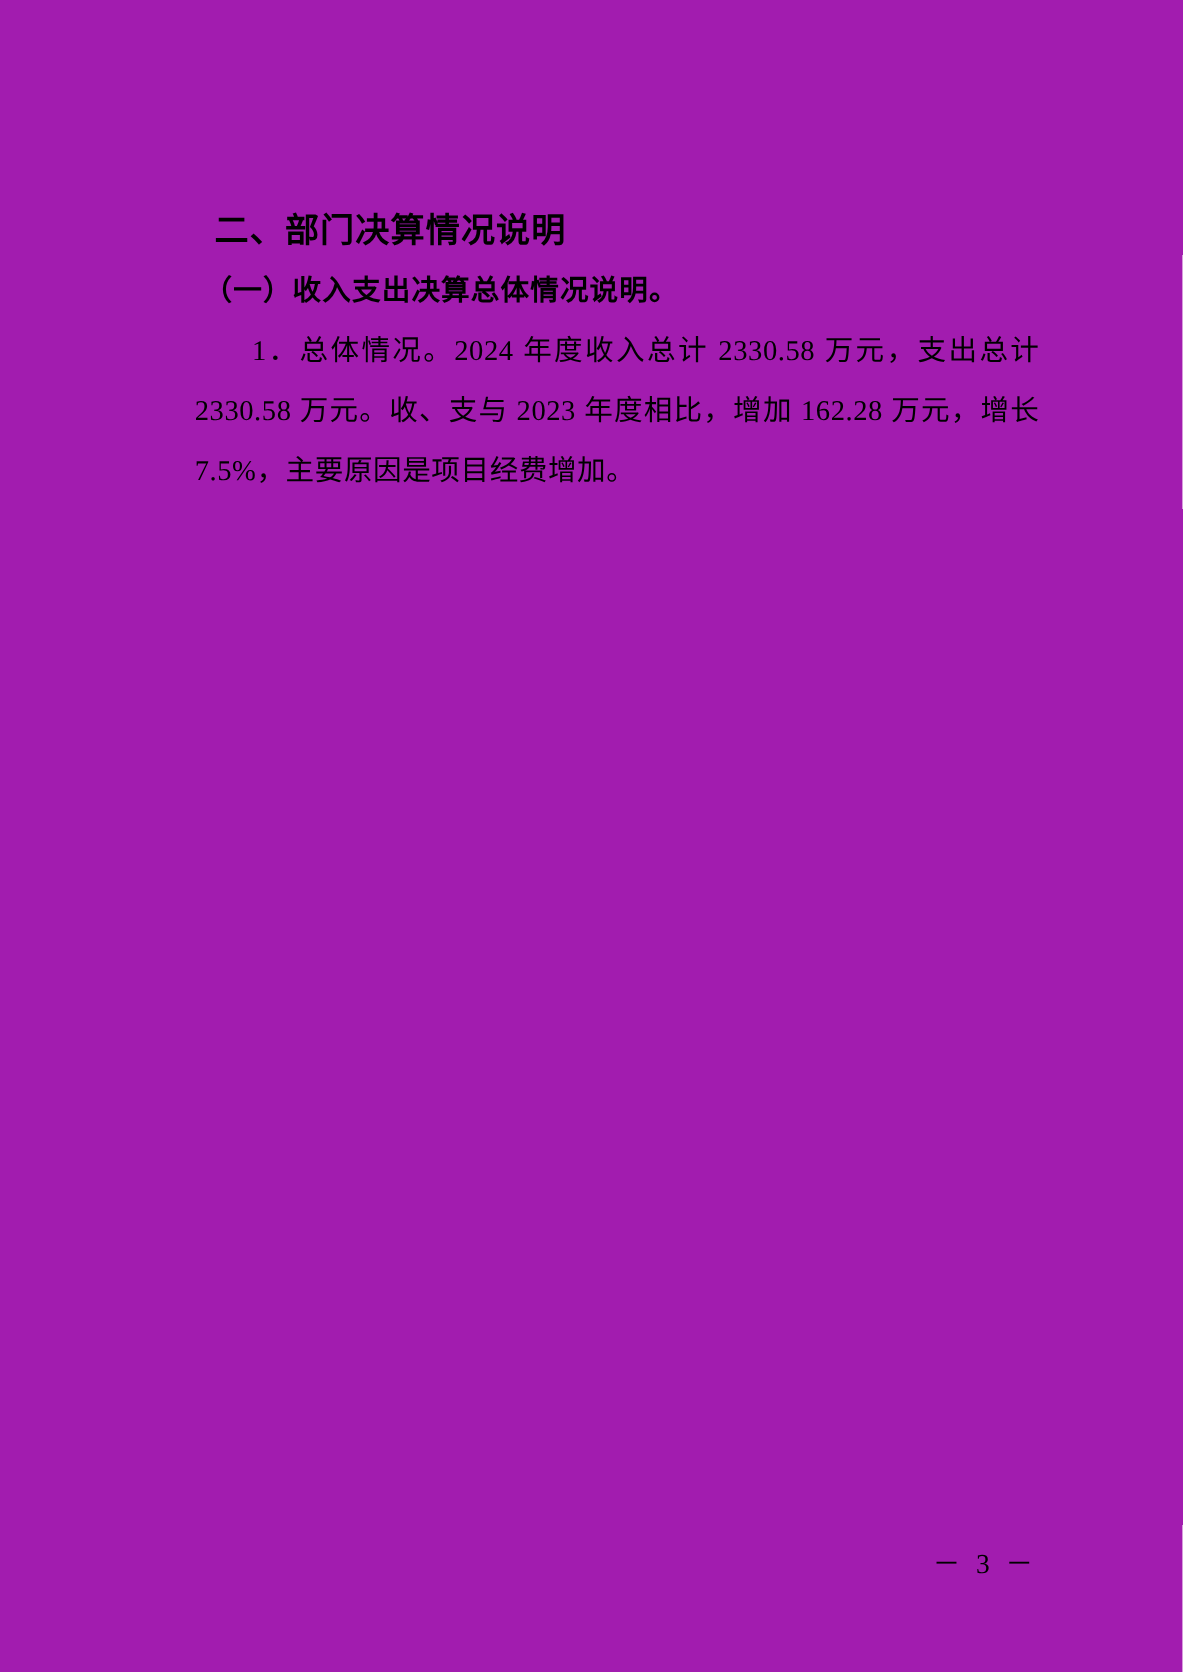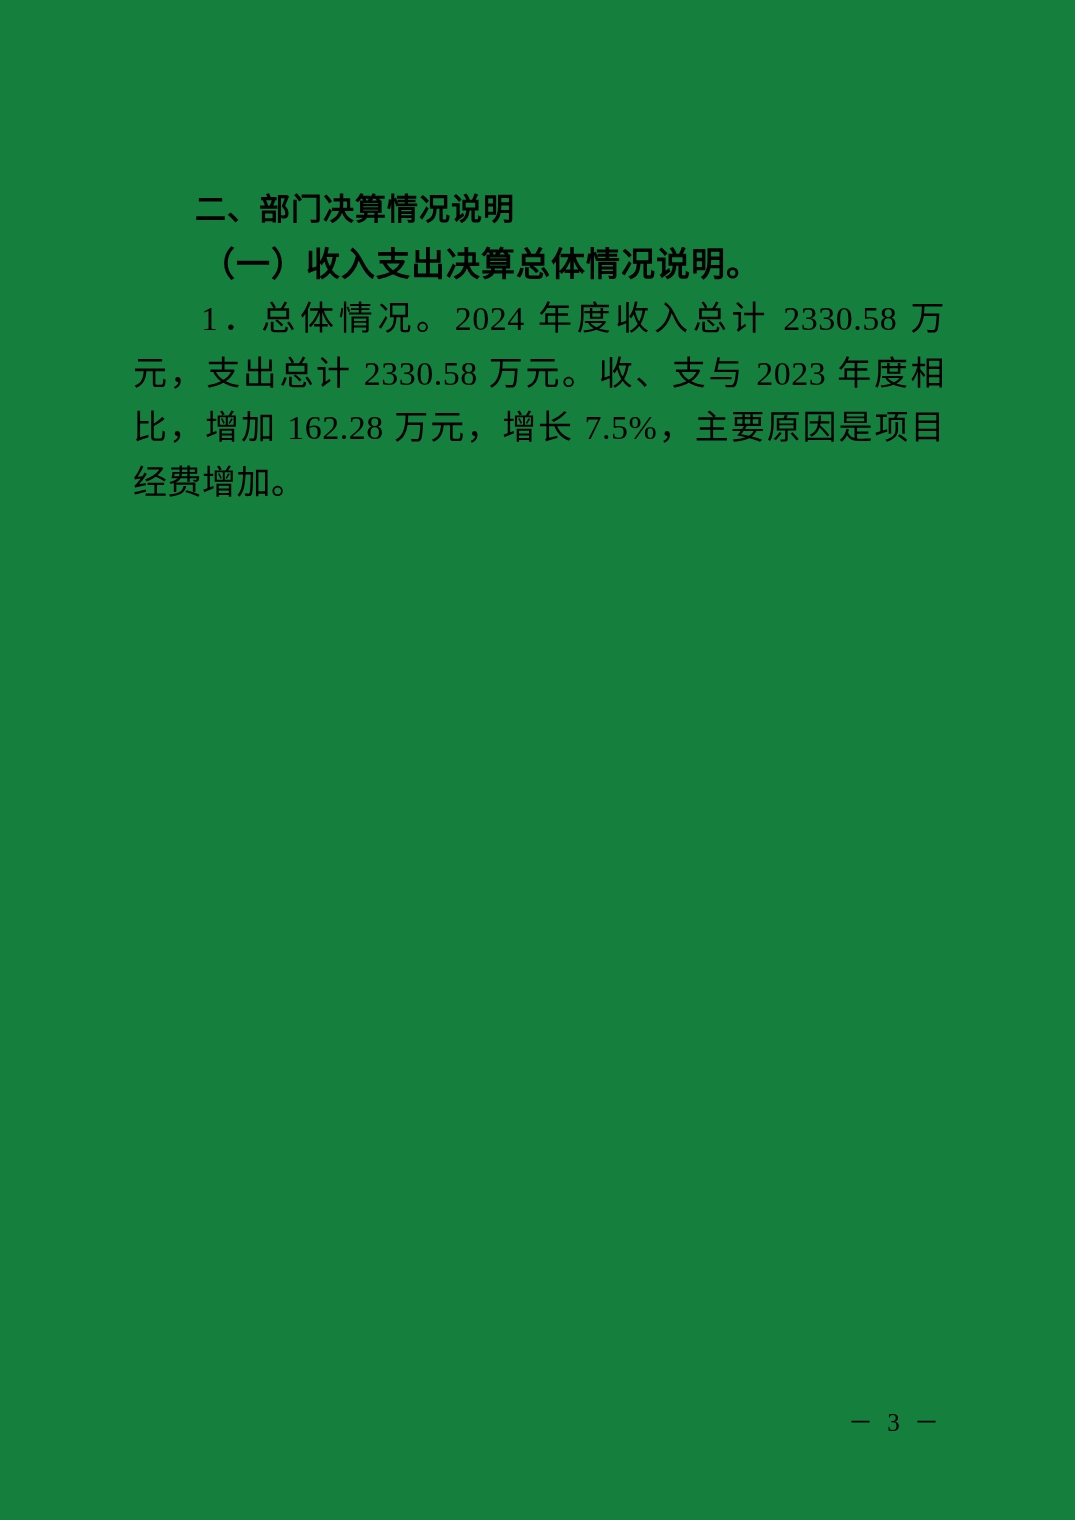--- a/index.html
+++ b/index.html
@@ -4,33 +4,33 @@
 <style>
   html, body {
     margin: 0;
     padding: 0;
     background: #ffffff;
   }
   .page {
     position: relative;
     width: 1075px;
     height: 1520px;
-    background: #15803d;
+    background: #a21caf;
     color: #000000;
     box-sizing: border-box;
     padding: 183px 112px 0 133px;
     overflow: hidden;
     font-family: "Liberation Serif", "DejaVu Serif", serif;
   }
   .textblock {
     width: 812px;
   }
   .para {
     margin: 0;
-    font-size: 34px;
+    font-size: 26px;
     line-height: 54.5px;
     text-indent: 2em;
     text-align: justify;
     text-justify: inter-ideograph;
     text-align-last: left;
     letter-spacing: 0.5px;
     color: #000000;
   }
   .para.h1 {
     font-family: "Liberation Sans", "DejaVu Sans", sans-serif;
@@ -38,20 +38,21 @@
     font-size: 31px;
     letter-spacing: 1px;
   }
   .para.h2 {
     font-family: "Liberation Serif", "DejaVu Serif", serif;
     font-weight: 700;
     letter-spacing: 1px;
   }
   .para.body {
     font-weight: 400;
+    margin-left: 44px;
   }
   .page-footer {
     position: absolute;
     top: 1408px;
     right: 132px;
     font-size: 25px;
     line-height: 30px;
     font-family: "Liberation Serif", "DejaVu Serif", serif;
     color: #000000;
     letter-spacing: 4px;

